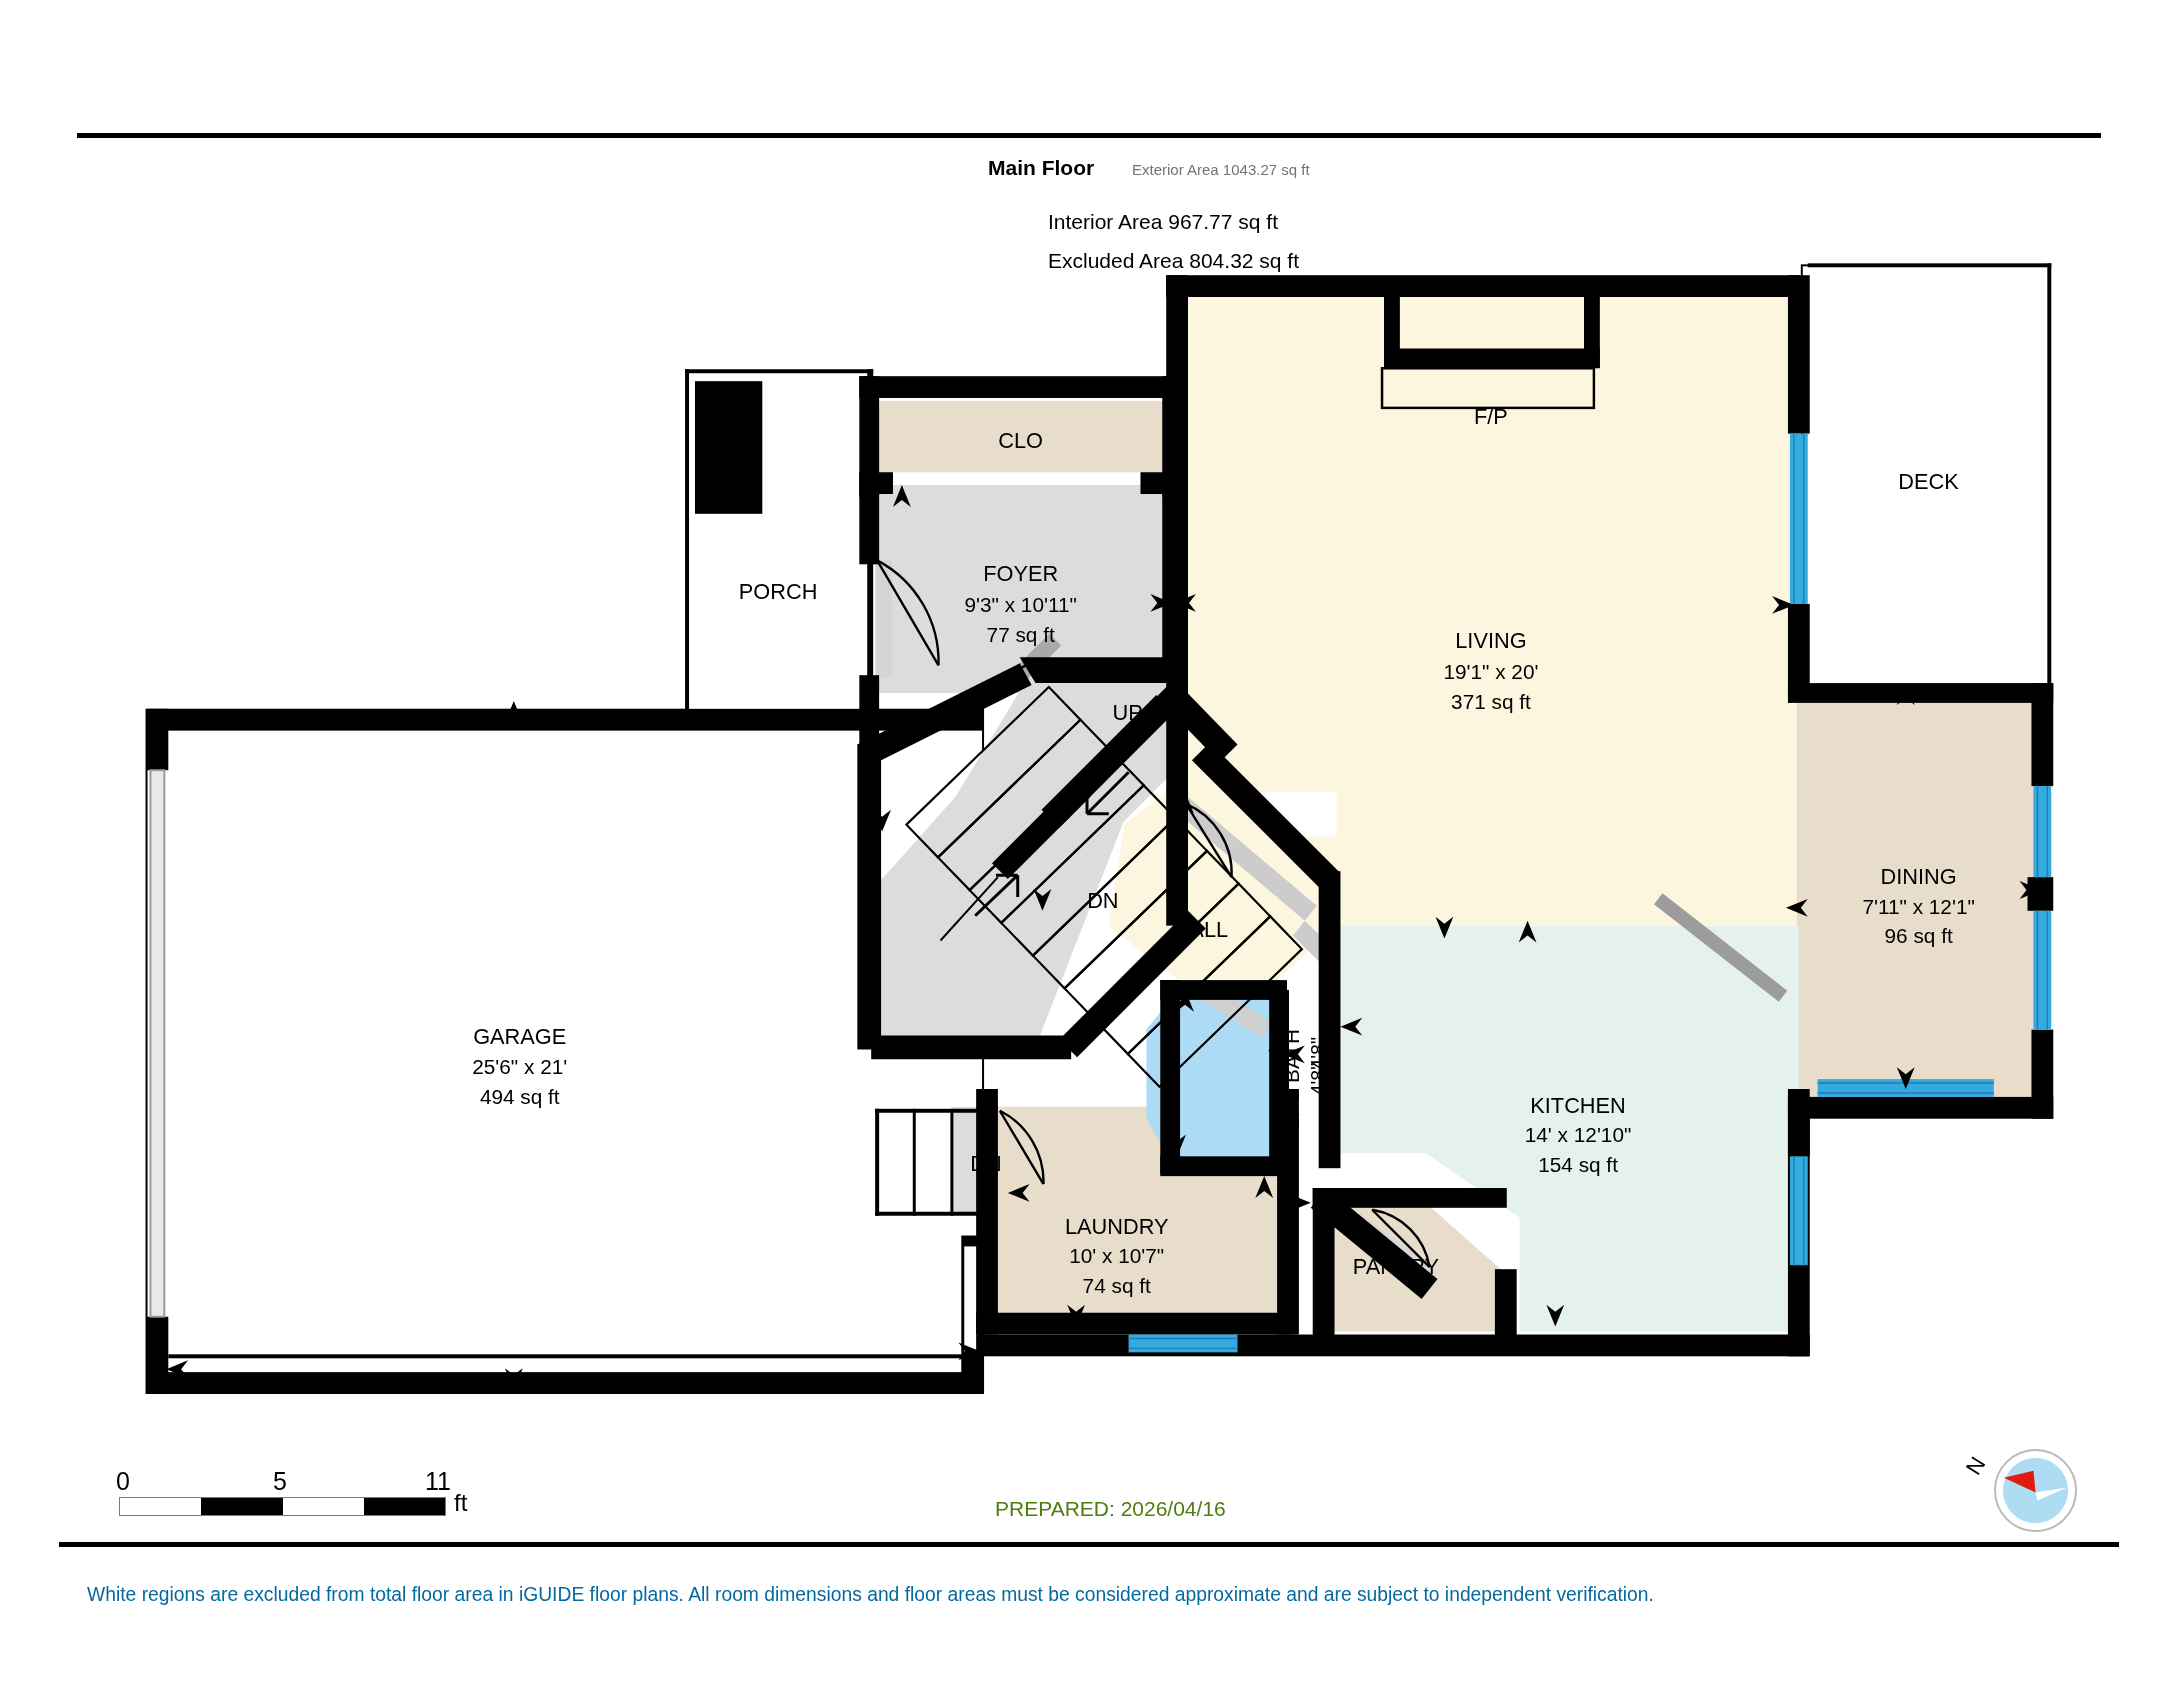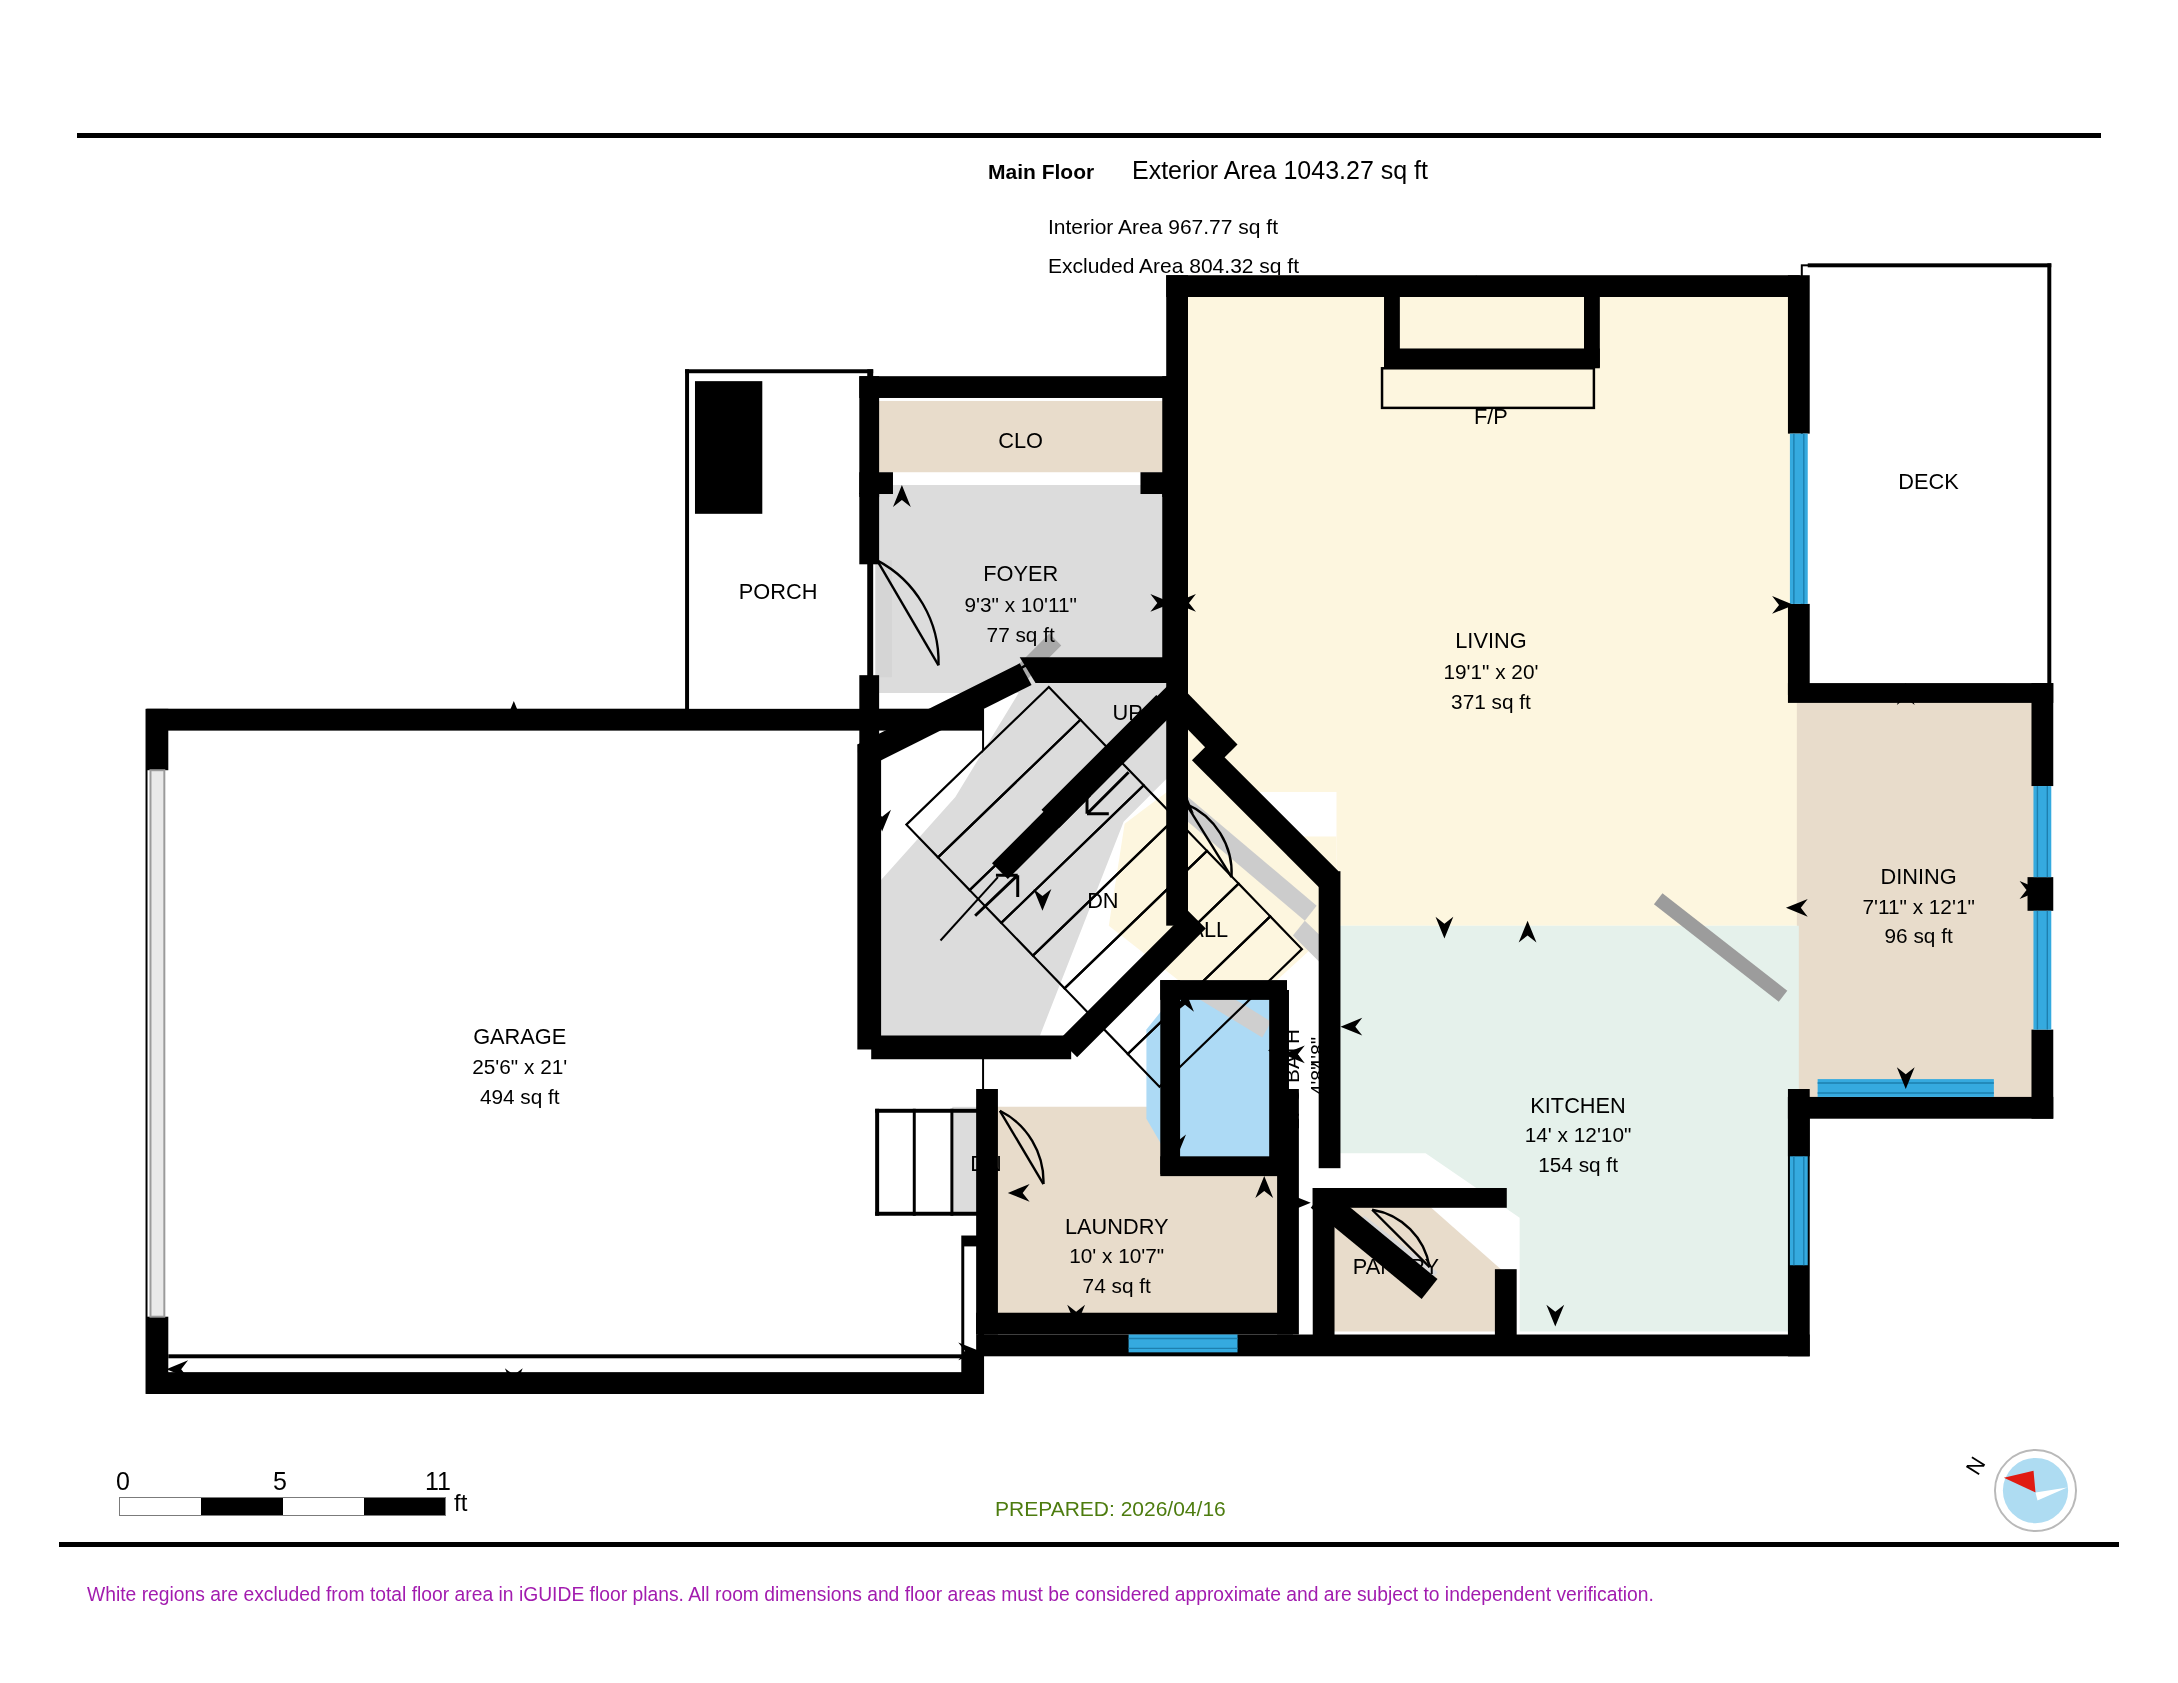--- a/index.html
+++ b/index.html
@@ -13,37 +13,37 @@
   .rule-top{
     position:absolute;left:77px;right:77px;top:133px;height:5px;background:#000;
   }
   .rule-bottom{
     position:absolute;left:59px;right:59px;top:1542px;height:5px;background:#000;
   }
 
   .meta{position:absolute;left:988px;top:156px;width:693px;}
   .meta-row{display:flex;align-items:baseline;margin-bottom:30px;}
   .meta-label{font-size:21px;font-weight:bold;width:144px;color:#000;}
-  .meta-val{font-size:25px;color:#000000;}
+  .meta-val{font-size:15px;color:#737373;}
   .meta-sub{font-size:21px;color:#000;margin-left:60px;margin-bottom:15px;}
 
   .plan{position:absolute;left:0;top:0;width:2178px;height:1683px;}
 
   .scalebar{position:absolute;left:119px;top:1467px;width:327px;}
   .sb-ticks{position:relative;height:30px;}
   .sb-tick{position:absolute;font-size:25px;color:#000;transform:translateX(-50%);}
   .sb-bar{position:relative;height:19px;display:flex;border:1px solid #7b7b7b;box-sizing:border-box;}
   .sb-seg{flex:1;}
   .sb-seg.dark{background:#000;}
   .sb-seg.light{background:#fff;}
   .sb-unit{position:absolute;left:335px;top:22px;font-size:24px;color:#000;}
 
   .prepared{position:absolute;left:995px;top:1497px;font-size:21px;color:#4d7c0f;}
 
-  .disclaimer{position:absolute;left:87px;top:1584px;font-size:19.3px;color:#a21caf;}
+  .disclaimer{position:absolute;left:87px;top:1584px;font-size:19.3px;color:#0369a1;}
 
   .compass{position:absolute;left:1992px;top:1447px;width:87px;height:87px;}
   .compass-n{position:absolute;left:1968px;top:1453px;font-size:22px;color:#000;
     transform:rotate(-58deg);transform-origin:center;}
 </style>
 </head>
 <body>
 
 <div id="page">
 

